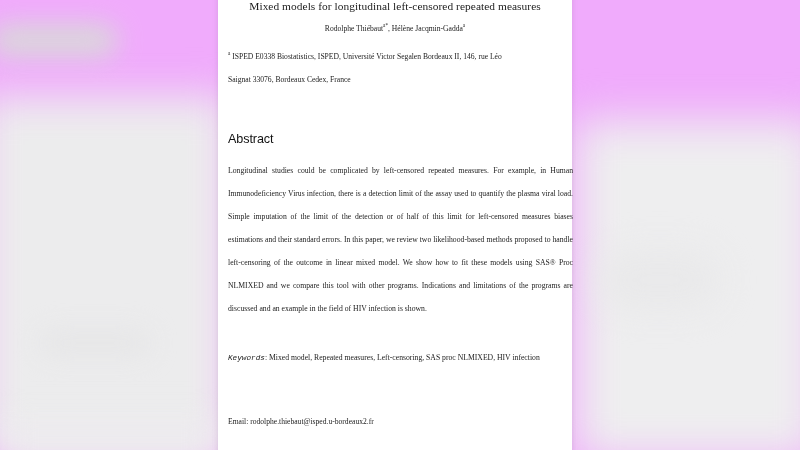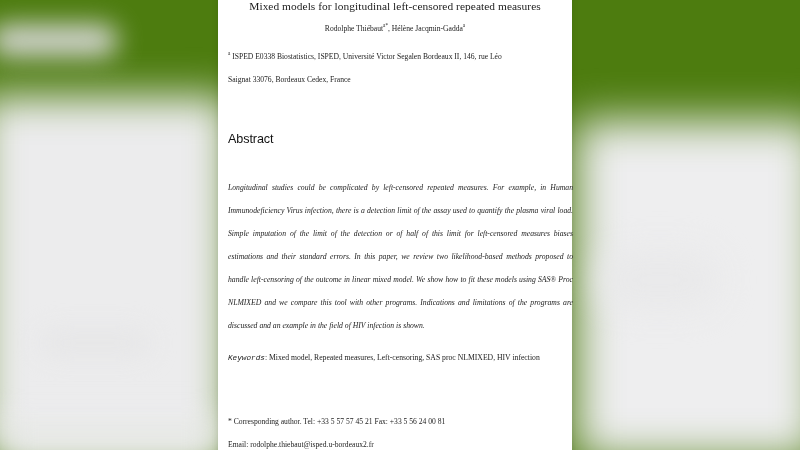--- a/index.html
+++ b/index.html
@@ -4,21 +4,21 @@
 <style>
   * { margin:0; padding:0; box-sizing:border-box; }
   html, body {
     width:800px; height:450px; overflow:hidden;
     background:#ffffff;
     font-family:"Liberation Serif", serif;
   }
   #viewport {
     position:relative;
     width:800px; height:450px;
-    background:#4d7c0f;
+    background:#f0abfc;
     overflow:hidden;
   }
 
   
   .bg-layer { position:absolute; inset:0; pointer-events:none; }
   .blob {
     position:absolute;
     border-radius:40px;
     filter:blur(13px);
   }
@@ -70,28 +70,27 @@
   .abstract-head {
     position:absolute; left:10px; top:138px;
     font-family:"Liberation Sans", sans-serif;
     font-weight:normal;
     font-size:12.6px;
     color:#111111;
     letter-spacing:-.1px;
   }
 
   .abstract-body {
-    position:absolute; left:10px; top:182px; width:345px;
+    position:absolute; left:10px; top:165px; width:345px;
     font-size:7.7px;
     line-height:23px;
     color:#1b1b1b;
     text-align:justify;
     text-justify:inter-word;
     hyphens:none;
-    font-style:italic;
   }
 
   .keywords {
     position:absolute; left:10px; top:352px; width:345px;
     font-size:7.7px;
     line-height:23px;
     color:#1b1b1b;
     text-align:justify;
   }
   .keywords .kw-label { font-style:italic;font-family:Liberation Mono, monospace; }
@@ -134,18 +133,17 @@
 
     <div class="abstract-head">Abstract</div>
 
     <div class="abstract-body">Longitudinal studies could be complicated by left-censored repeated measures. For example, in Human Immunodeficiency Virus infection, there is a detection limit of the assay used to quantify the plasma viral load. Simple imputation of the limit of the detection or of half of this limit for left-censored measures biases estimations and their standard errors. In this paper, we review two likelihood-based methods proposed to handle left-censoring of the outcome in linear mixed model. We show how to fit these models using SAS® Proc NLMIXED and we compare this tool with other programs. Indications and limitations of the programs are discussed and an example in the field of HIV infection is shown.</div>
 
     <div class="keywords">
       <span class="kw-label">Keywords</span><span>: </span><span>Mixed model, Repeated measures, Left-censoring, SAS proc NLMIXED, HIV infection</span>
     </div>
 
     <div class="footnote">
-      <span class="fn-line">* Corresponding author. Tel: +33 5 57 57 45 21 Fax: +33 5 56 24 00 81</span>
       <span class="fn-line">Email: rodolphe.thiebaut@isped.u-bordeaux2.fr</span>
     </div>
 
   </div>
 </div>
 
 </body></html>

